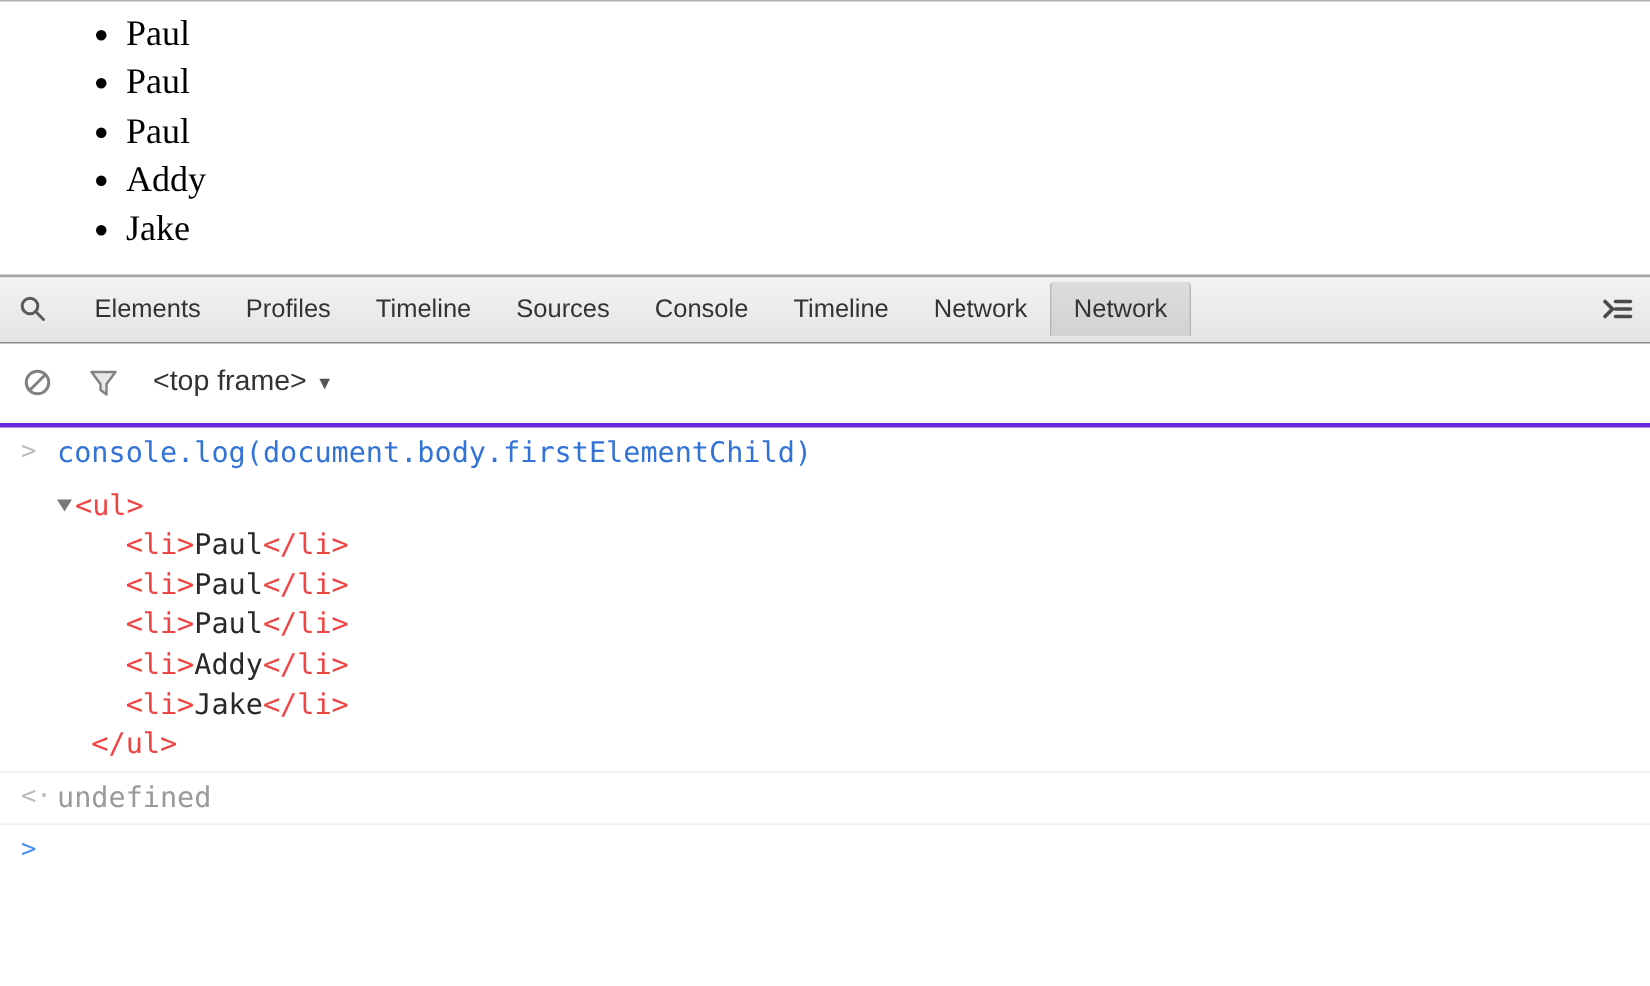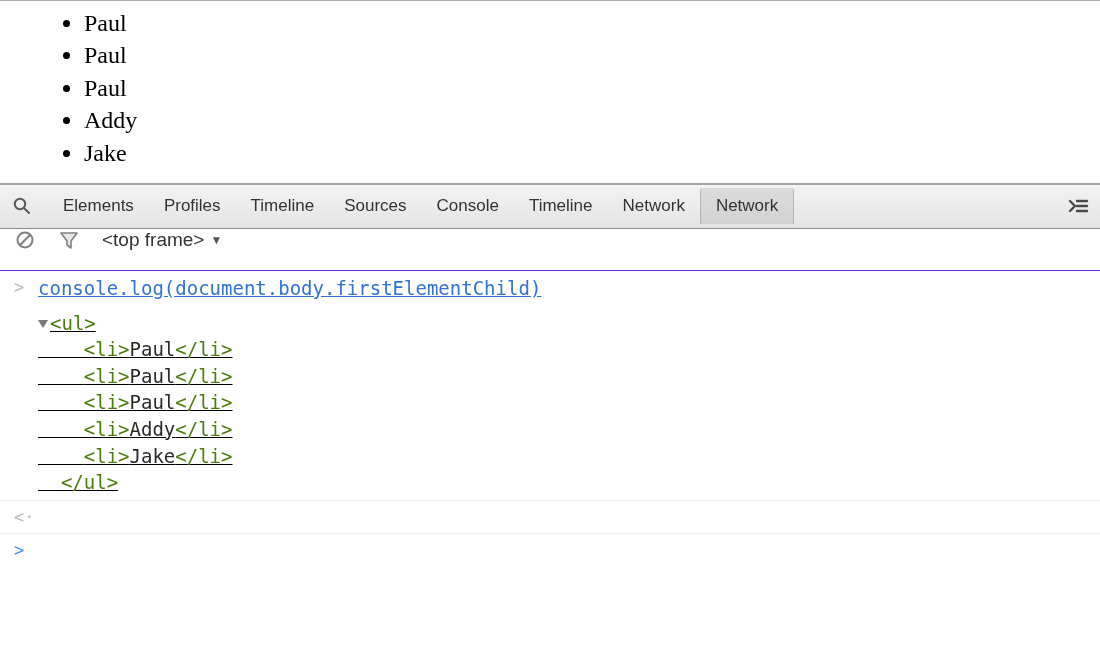--- a/index.html
+++ b/index.html
@@ -63,24 +63,24 @@
   .tabbar .tab.active {
     background: linear-gradient(#dcdcdc, #d2d2d2);
     border-left: 1px solid #b5b5b5;
     border-right: 1px solid #b5b5b5;
   }
   .tabbar .drawer-icon { margin-left: auto; }
 
   
   .console-toolbar {
     display: flex;
-    align-items: flex-start;
-    height: 42px;
+    align-items: center;
+    height: 56px;
     padding: 0 10px 0 14px;
-    border-bottom: 1px solid #6d28d9;
+    border-bottom: 3px solid #6d28d9;
     gap: 22px;
     font-size: 19px;
     color: #333;
   }
   .console-toolbar .icon {
     width: 22px; height: 22px;
     display: flex; align-items: center; justify-content: center;
     color: #6a6a6a;
   }
   .frame-select {
@@ -105,23 +105,23 @@
   .row.no-border { border-bottom: none; }
   .gutter {
     width: 24px;
     flex-shrink: 0;
     color: #bbb;
     font-size: 17px;
     line-height: 24px;
     user-select: none;
   }
   .gutter.blue { color: #4a8cf7; }
-  .content { flex: 1; line-height: 1.4; white-space: pre; text-decoration: underline; }
+  .content { flex: 1; line-height: 1.4; white-space: pre; }
   .cmd { color: #3373d6; }
-  .tag { color: #4d7c0f; }
+  .tag { color: #ef4444; }
   .txt { color: #292929; }
   .undef { color: #9a9a9a; }
   .disc-tri {
     display: inline-block;
     width: 0; height: 0;
     border-left: 5px solid transparent;
     border-right: 5px solid transparent;
     border-top: 8px solid #787878;
     vertical-align: 2px;
     margin-right: 2px;
@@ -202,20 +202,21 @@
     <span class="tag">&lt;li&gt;</span><span class="txt">Paul</span><span class="tag">&lt;/li&gt;</span>
     <span class="tag">&lt;li&gt;</span><span class="txt">Paul</span><span class="tag">&lt;/li&gt;</span>
     <span class="tag">&lt;li&gt;</span><span class="txt">Paul</span><span class="tag">&lt;/li&gt;</span>
     <span class="tag">&lt;li&gt;</span><span class="txt">Addy</span><span class="tag">&lt;/li&gt;</span>
     <span class="tag">&lt;li&gt;</span><span class="txt">Jake</span><span class="tag">&lt;/li&gt;</span>
   <span class="tag">&lt;/ul&gt;</span></div>
     </div>
 
     <div class="row">
       <span class="gutter">&lt;·</span>
+      <span class="content undef">undefined</span>
     </div>
 
     <div class="row no-border">
       <span class="gutter blue">&gt;</span>
       <span class="content"></span>
     </div>
 
   </div>
 </div>
 

